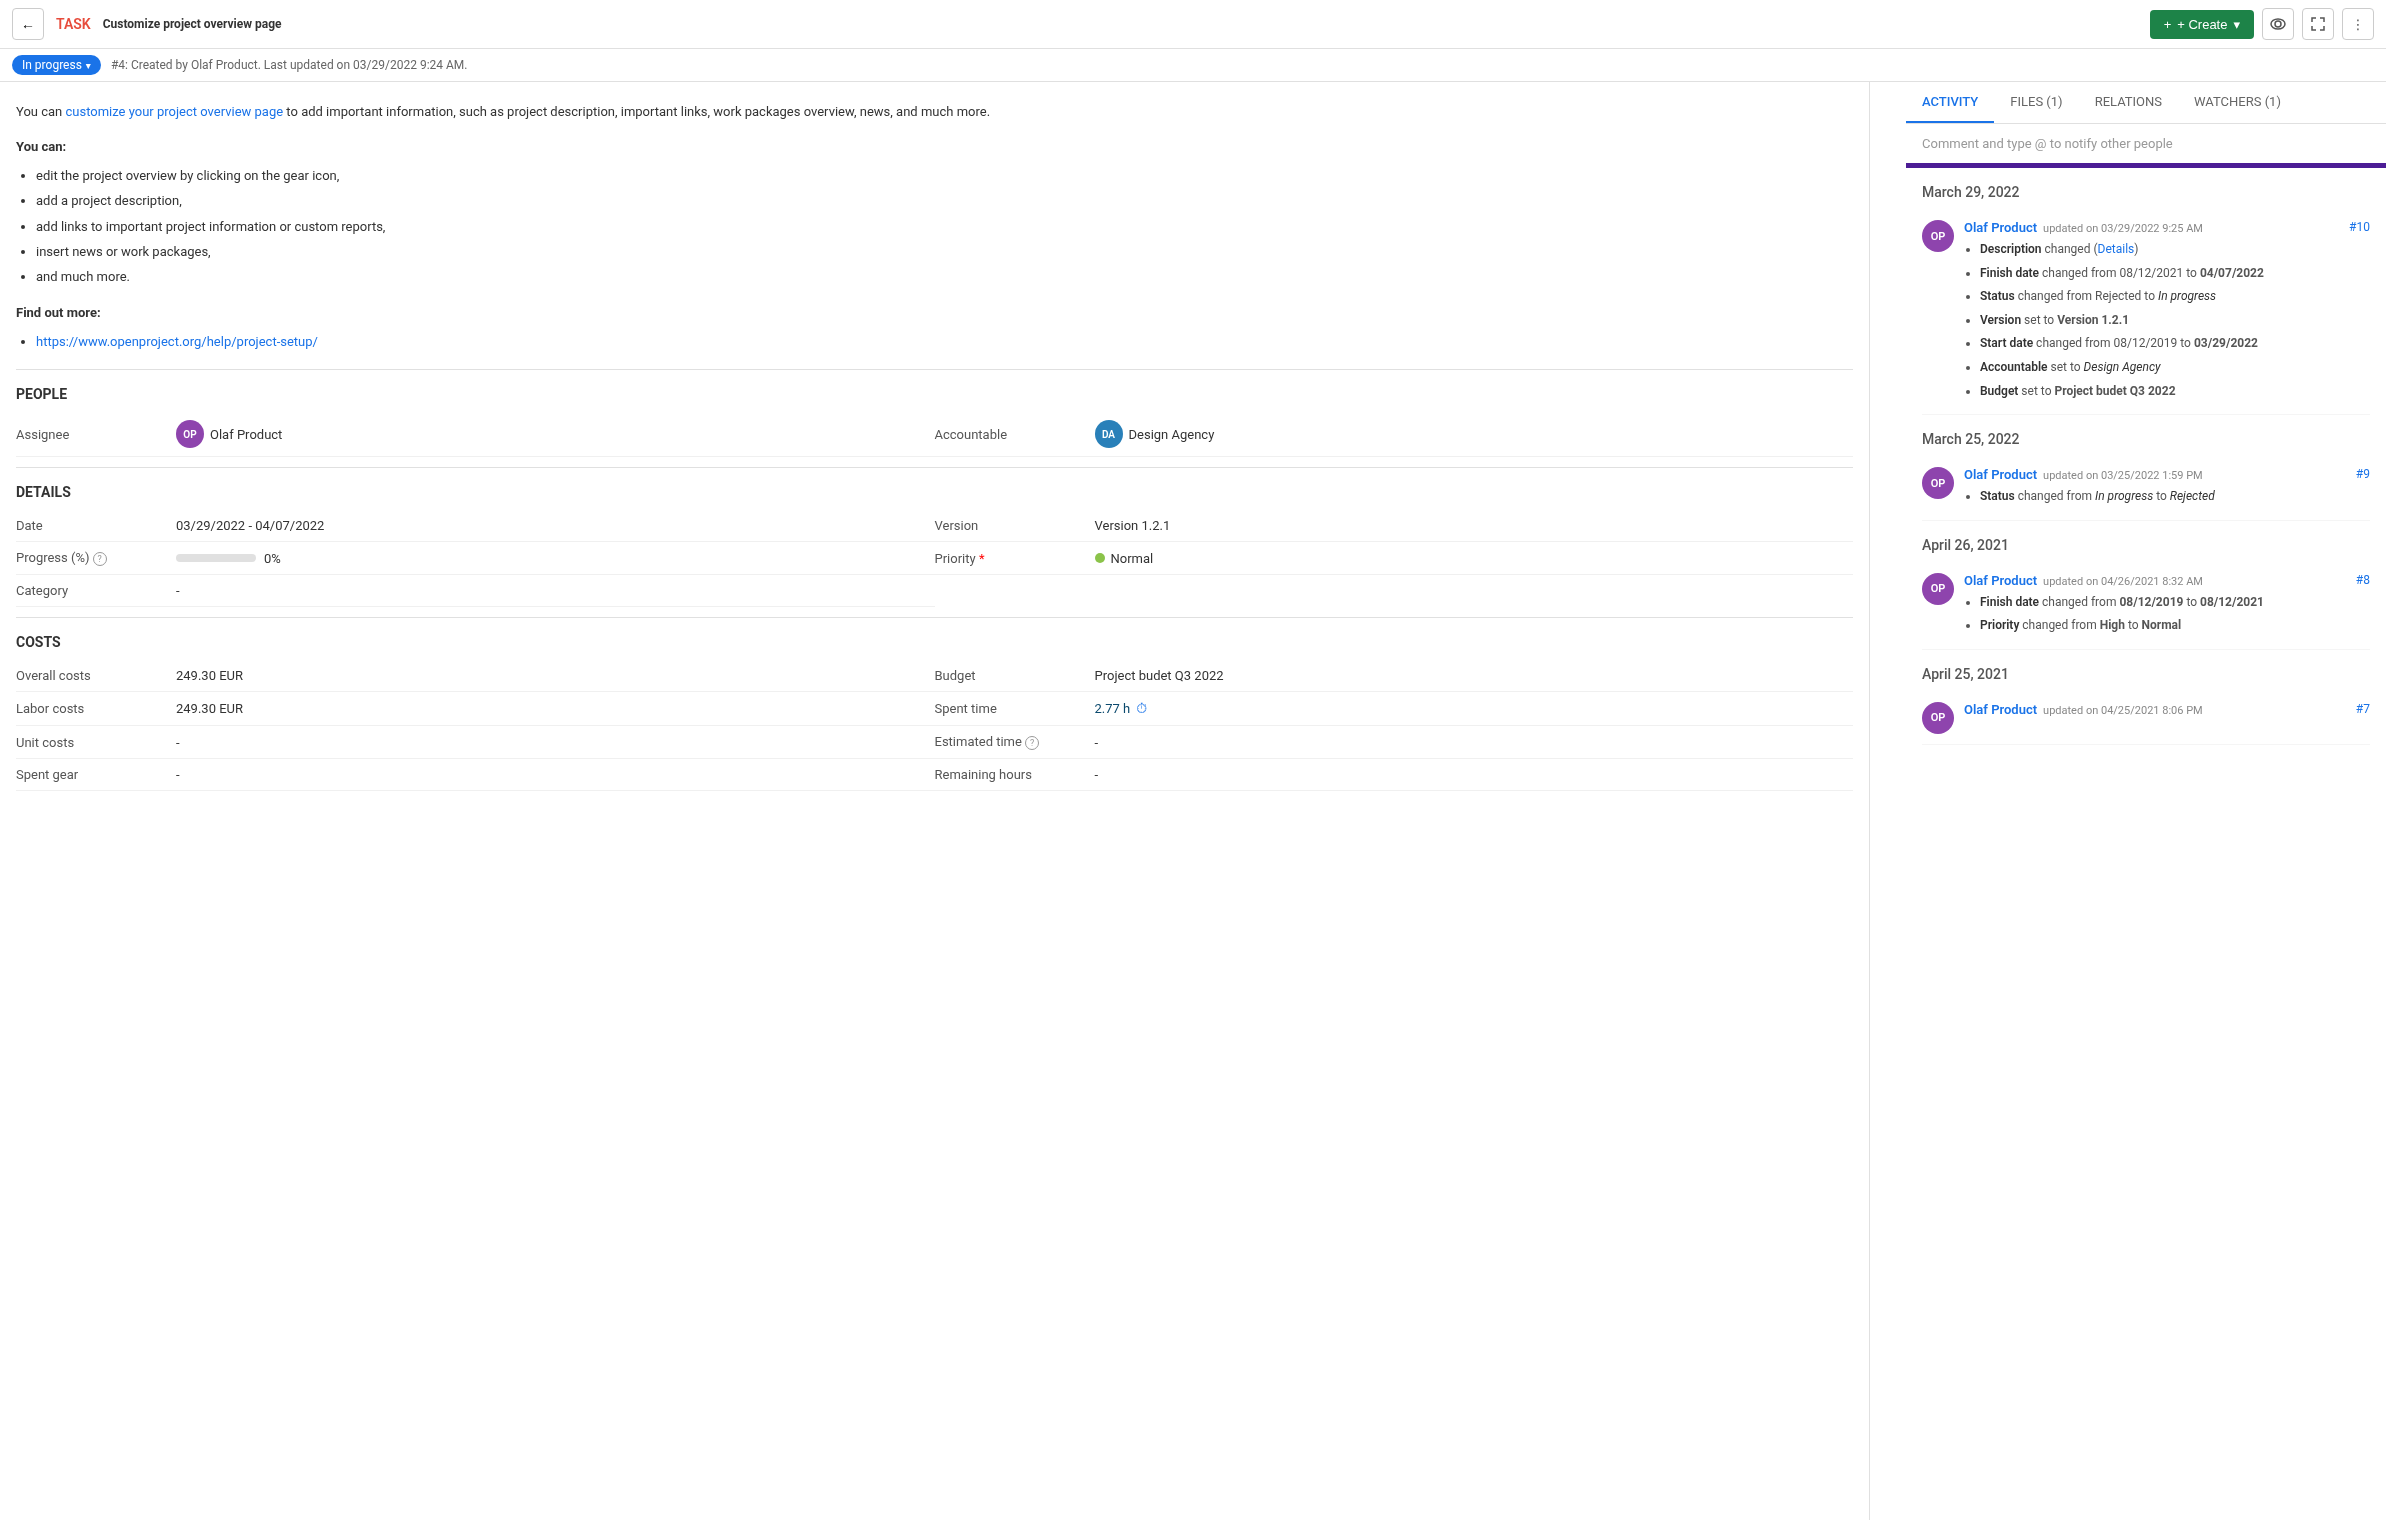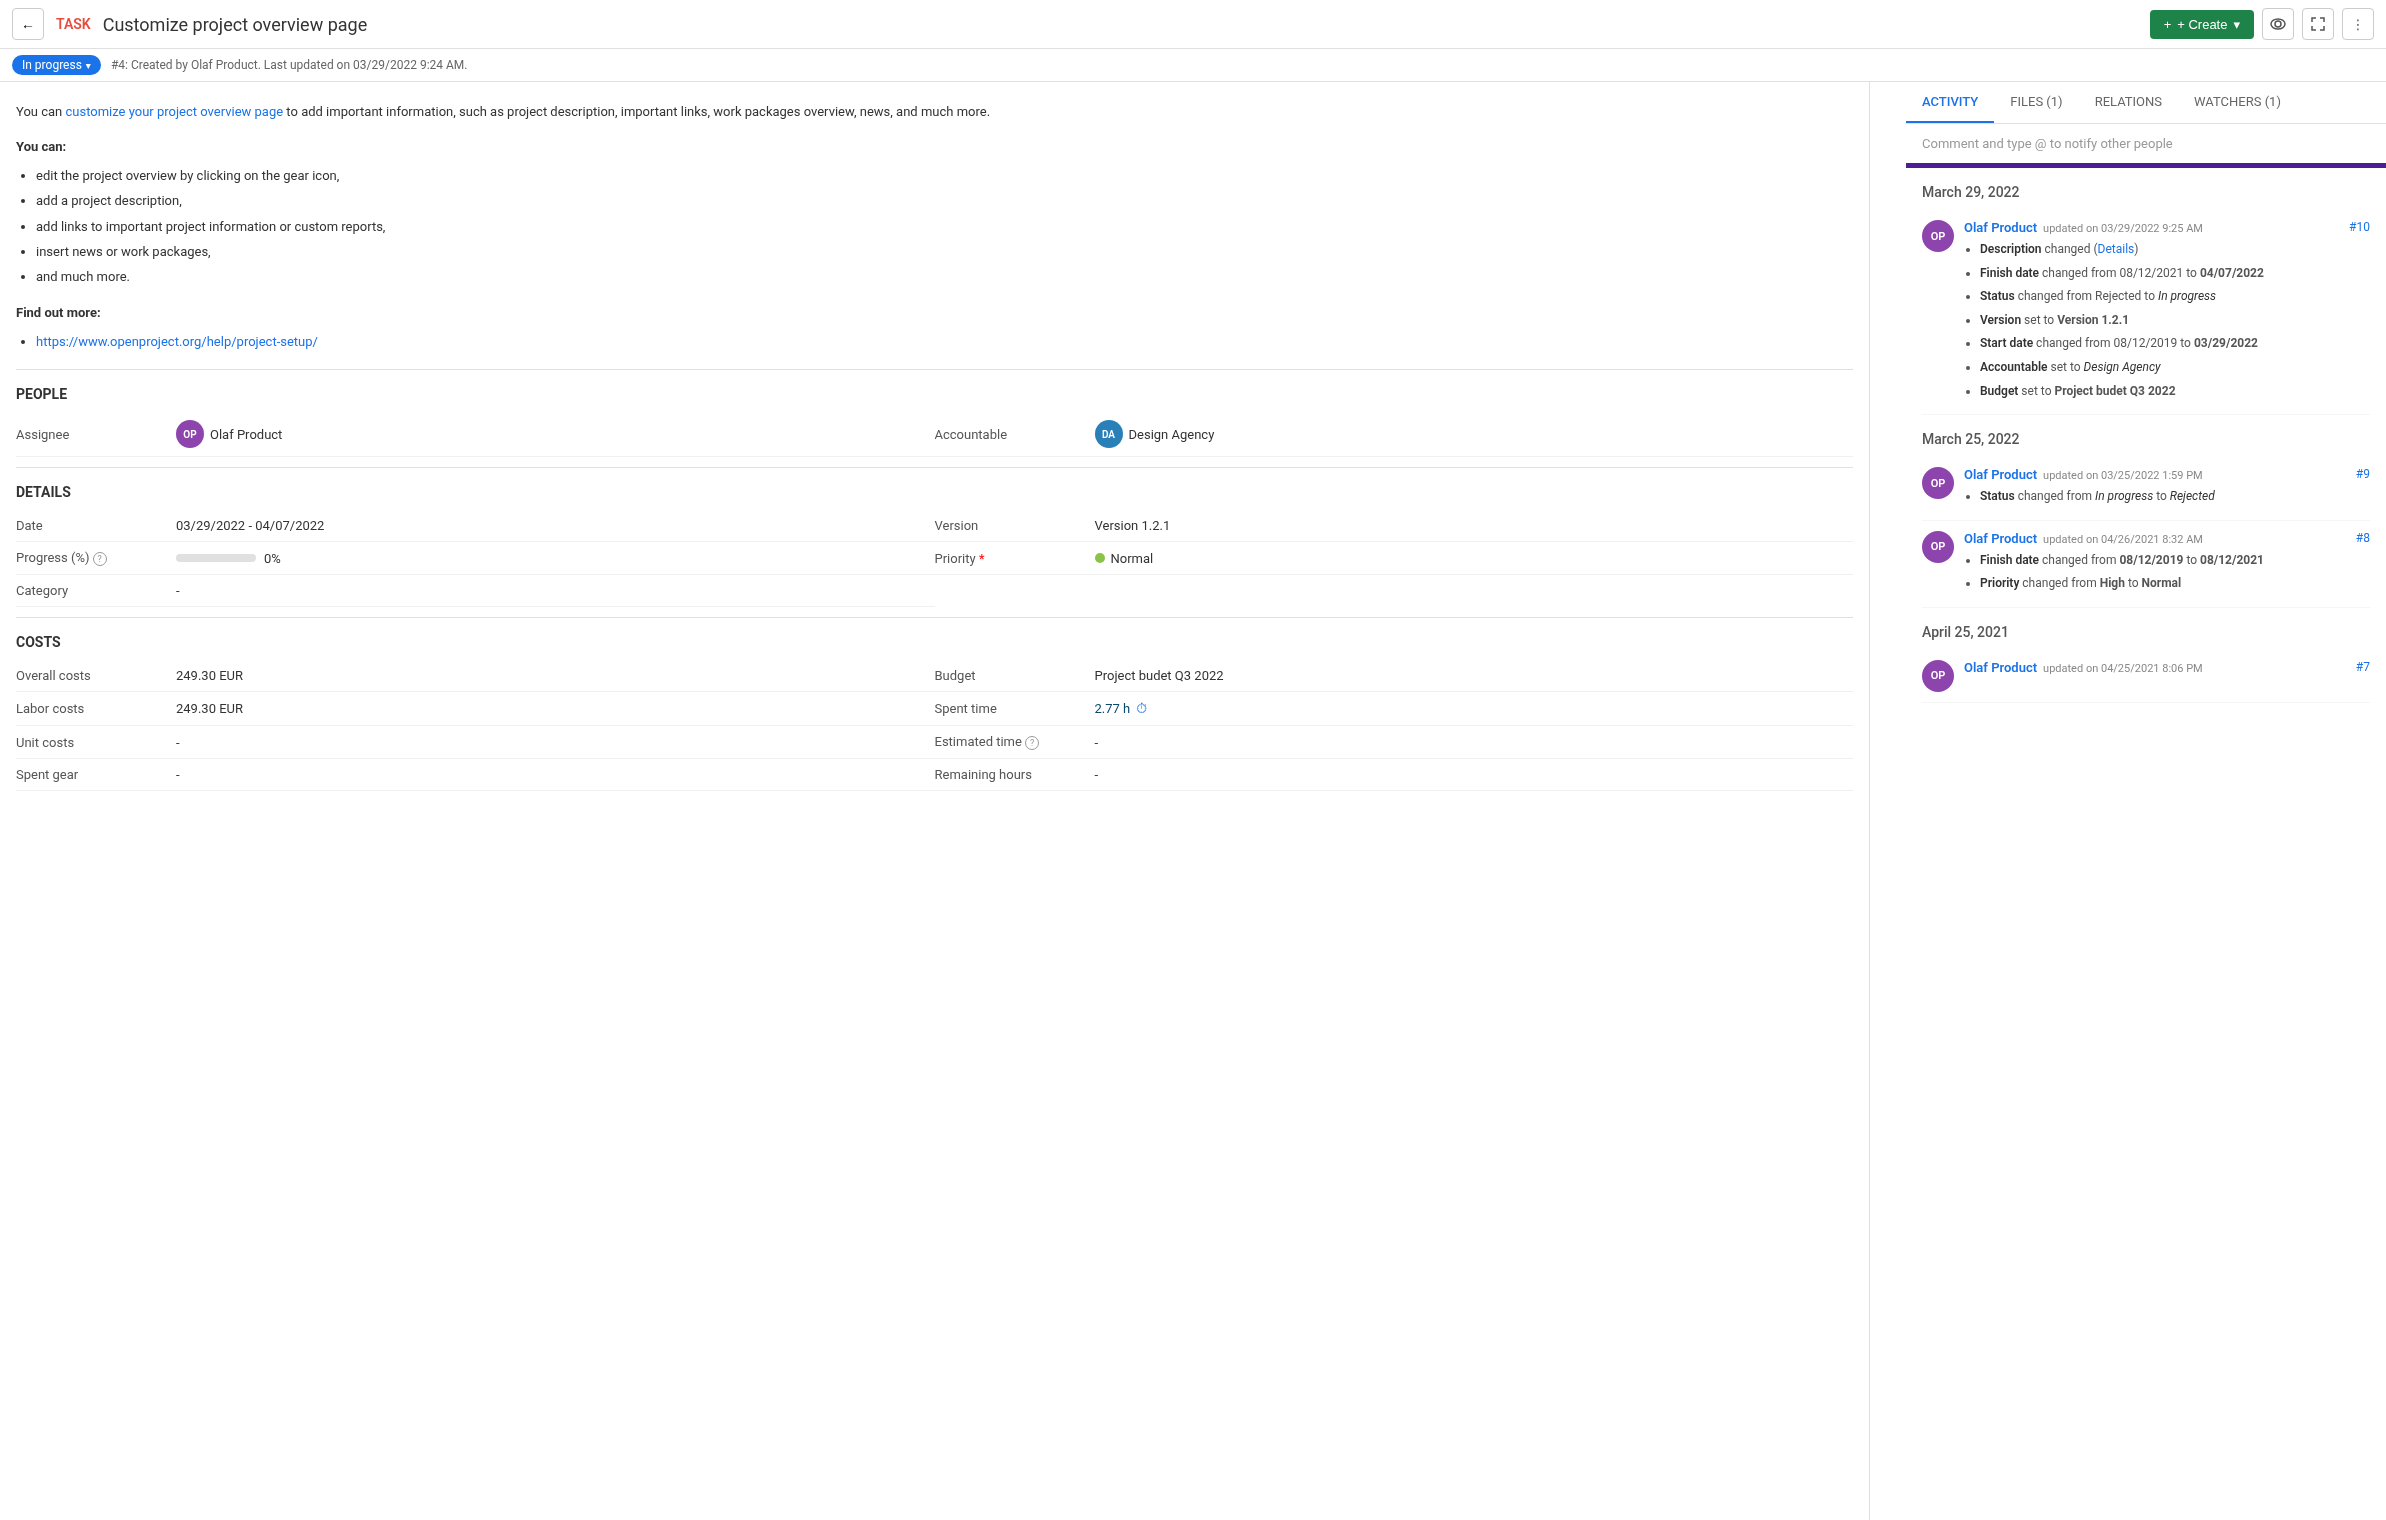--- a/index.html
+++ b/index.html
@@ -4,21 +4,21 @@
   <style>
     * { box-sizing: border-box; margin: 0; padding: 0; }
     body { font-family: -apple-system, BlinkMacSystemFont, 'Segoe UI', Roboto, sans-serif; font-size: 13px; color: #333; background: #fff; height: 100vh; overflow: hidden; }
 
     .app-container { display: flex; flex-direction: column; height: 100vh; }
 
     
     .header { display: flex; align-items: center; padding: 8px 12px; border-bottom: 1px solid #e0e0e0; gap: 12px; min-height: 48px; }
     .back-btn { width: 32px; height: 32px; border: 1px solid #ccc; border-radius: 4px; background: #fff; cursor: pointer; display: flex; align-items: center; justify-content: center; font-size: 14px; }
     .task-label { color: #e74c3c; font-weight: 600; font-size: 14px; }
-    .task-title { font-size: 18px; font-weight: 400; color: #333; }
+    .task-title { font-size: 12px; font-weight: 700; color: #333; }
     .header-right { margin-left: auto; display: flex; align-items: center; gap: 8px; }
     .create-btn { background: #1d8348; color: #fff; border: none; border-radius: 4px; padding: 7px 14px; cursor: pointer; font-size: 13px; display: flex; align-items: center; gap: 6px; }
     .icon-btn { width: 32px; height: 32px; border: 1px solid #ccc; border-radius: 4px; background: #fff; cursor: pointer; display: flex; align-items: center; justify-content: center; color: #555; }
 
     
     .sub-header { display: flex; align-items: center; padding: 6px 12px; border-bottom: 1px solid #e0e0e0; gap: 10px; font-size: 12px; color: #666; }
     .status-badge { background: #1a73e8; color: #fff; border-radius: 12px; padding: 3px 10px; font-size: 12px; display: flex; align-items: center; gap: 4px; cursor: pointer; }
     .status-badge .arrow { font-size: 10px; }
 
     
@@ -293,20 +293,21 @@
               <span class="activity-user">Olaf Product</span>
               <span class="activity-time">updated on 03/25/2022 1:59 PM</span>
             </div>
             <ul class="activity-changes">
               <li><span class="field-name">Status</span> changed from <em class="value-new">In progress</em> to <em class="value-new">Rejected</em></li>
             </ul>
           </div>
           <span class="activity-num">#9</span>
         </div>
 
+        <div class="date-separator">April 26, 2021</div>
         <div class="activity-item">
           <div class="activity-avatar">OP</div>
           <div class="activity-content">
             <div class="activity-header">
               <span class="activity-user">Olaf Product</span>
               <span class="activity-time">updated on 04/26/2021 8:32 AM</span>
             </div>
             <ul class="activity-changes">
               <li><span class="field-name">Finish date</span> changed from <strong>08/12/2019</strong> to <strong>08/12/2021</strong></li>
               <li><span class="field-name">Priority</span> changed from <strong>High</strong> to <strong>Normal</strong></li>

